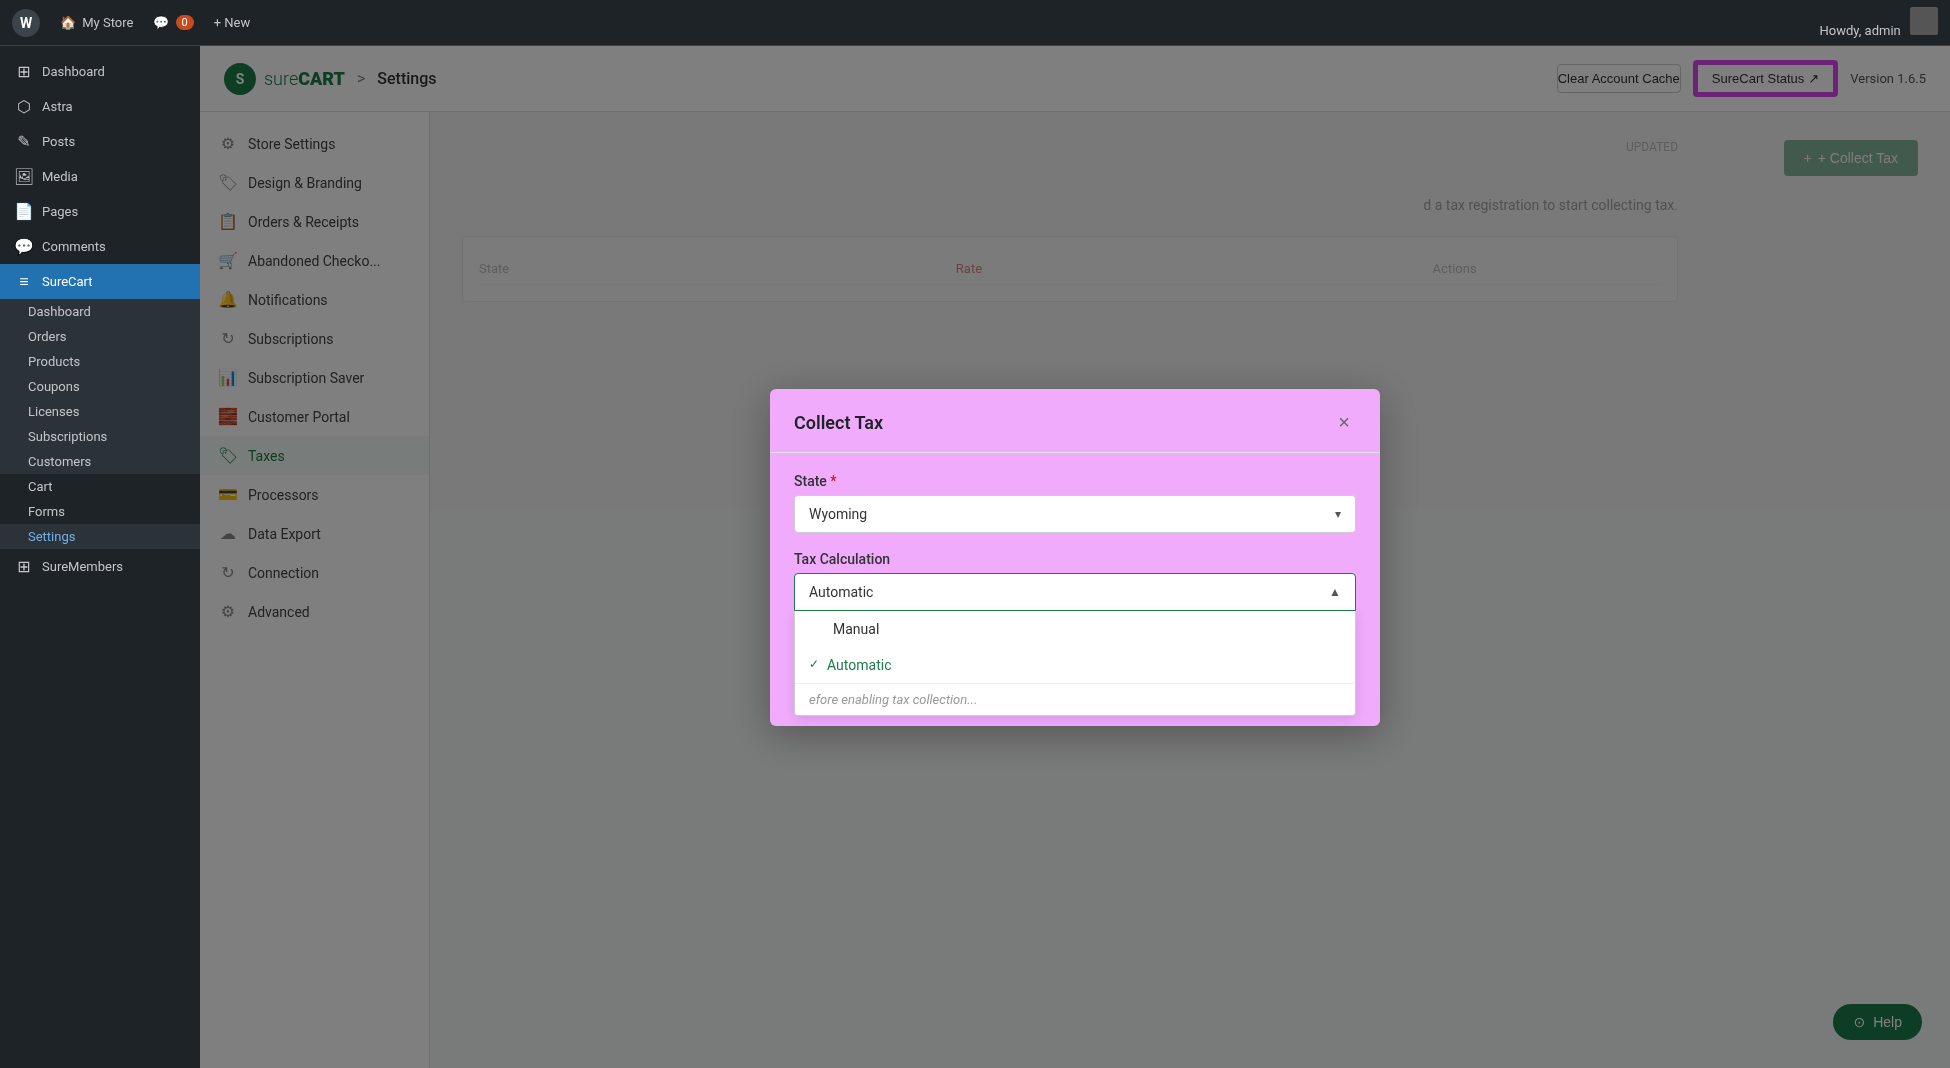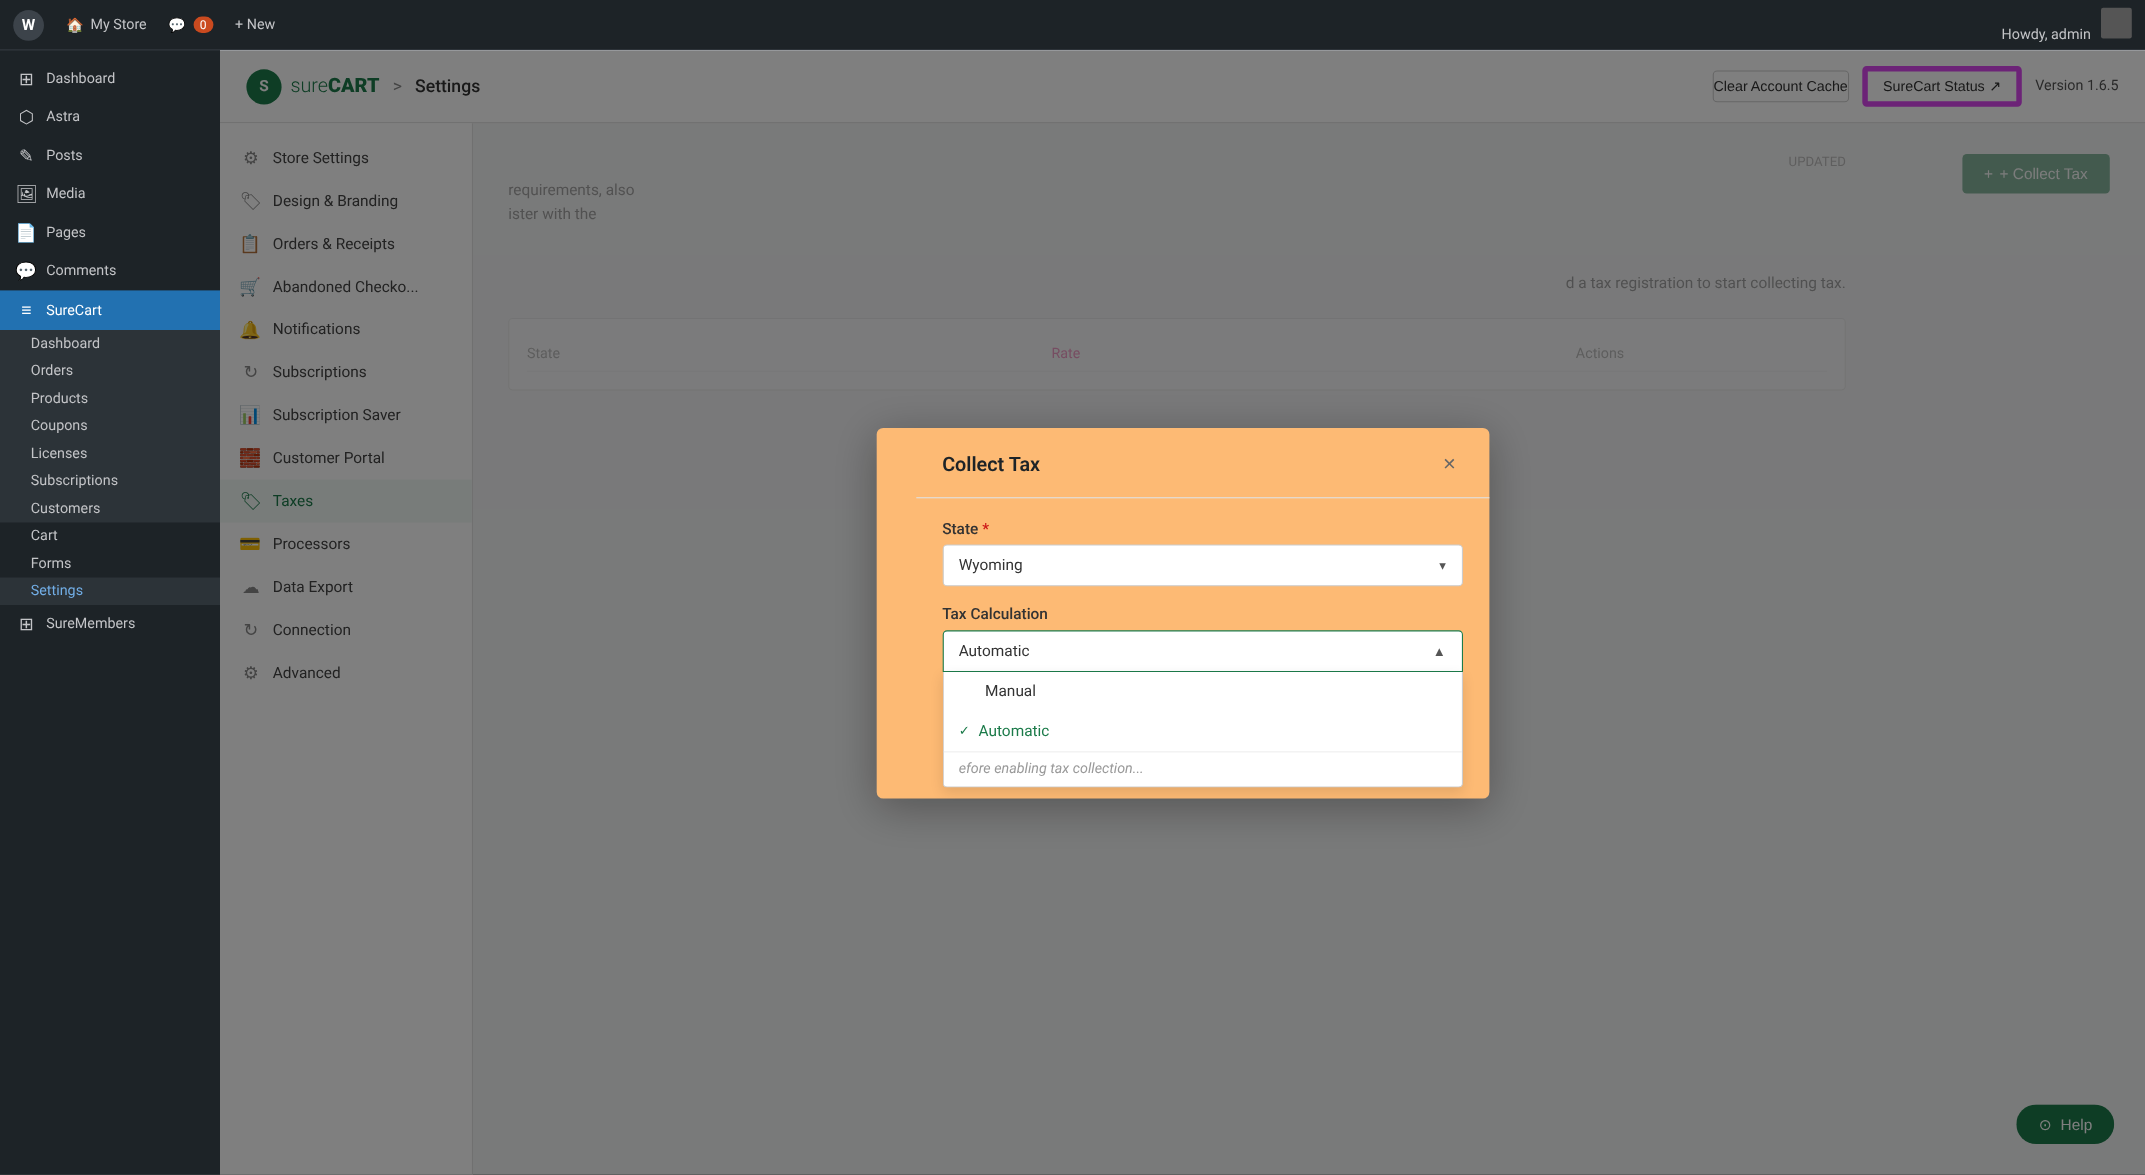--- a/index.html
+++ b/index.html
@@ -131,27 +131,26 @@
     .modal-overlay {
       position: absolute;
       top: 0; left: 0; right: 0; bottom: 0;
       background: rgba(0,0,0,0.5);
       display: flex;
       align-items: center;
       justify-content: center;
       z-index: 1000;
     }
     .modal {
-      background: #fdba74;
+      background: #f0abfc;
       border-radius: 6px;
-      width: 557px;
+      width: 610px;
       box-shadow: 0 8px 40px rgba(0,0,0,0.3);
       overflow: visible;
       position: relative;
-      padding-left: 36px;
     }
     .modal-header {
       display: flex;
       align-items: center;
       justify-content: space-between;
       padding: 20px 24px 16px;
       border-bottom: 1px solid #e0e0e0;
     }
     .modal-title { font-size: 18px; font-weight: 600; color: #1d2327; }
     .modal-close { background: none; border: none; font-size: 20px; color: #666; cursor: pointer; padding: 2px 6px; }
@@ -410,30 +409,27 @@
         </div>
       </div>
 
       <div class="settings-content blurred-content" style="position:relative;">
         <button class="collect-tax-btn" style="pointer-events:none;">
           <span>+</span>
           <span>+ Collect Tax</span>
         </button>
         <div style="margin-right: 240px;">
           <div class="updated-badge">UPDATED</div>
-          <div class="tax-info-text">
-            requirements, also<br>ister with the
-          </div>
           <div style="margin-top:40px;text-align:right;" class="tax-info-text">
             d a tax registration to start collecting tax.
           </div>
           <div class="table-area">
             <div class="table-row">
               <span style="flex:2;color:#888;">State</span>
-              <span style="flex:2;color:#ec4899;">Rate</span>
+              <span style="flex:2;color:#b91c1c;">Rate</span>
               <span style="flex:1;color:#888;">Actions</span>
             </div>
           </div>
         </div>
       </div>
 
     </div>
 
     <div class="modal-overlay">
       <div class="modal">

